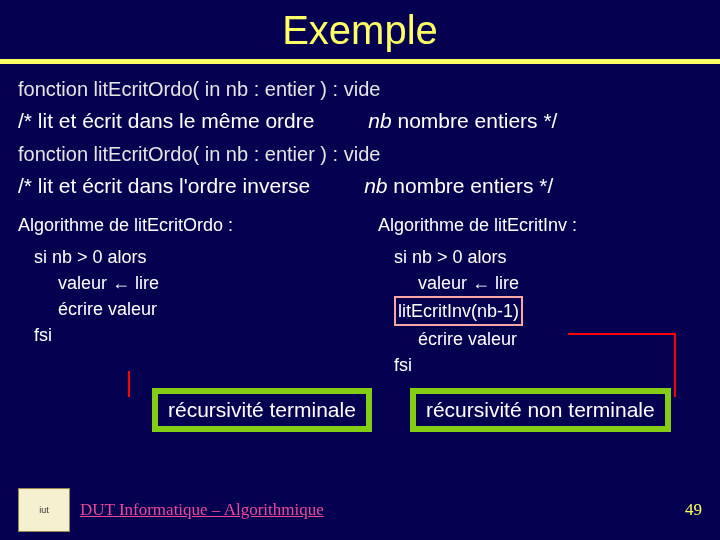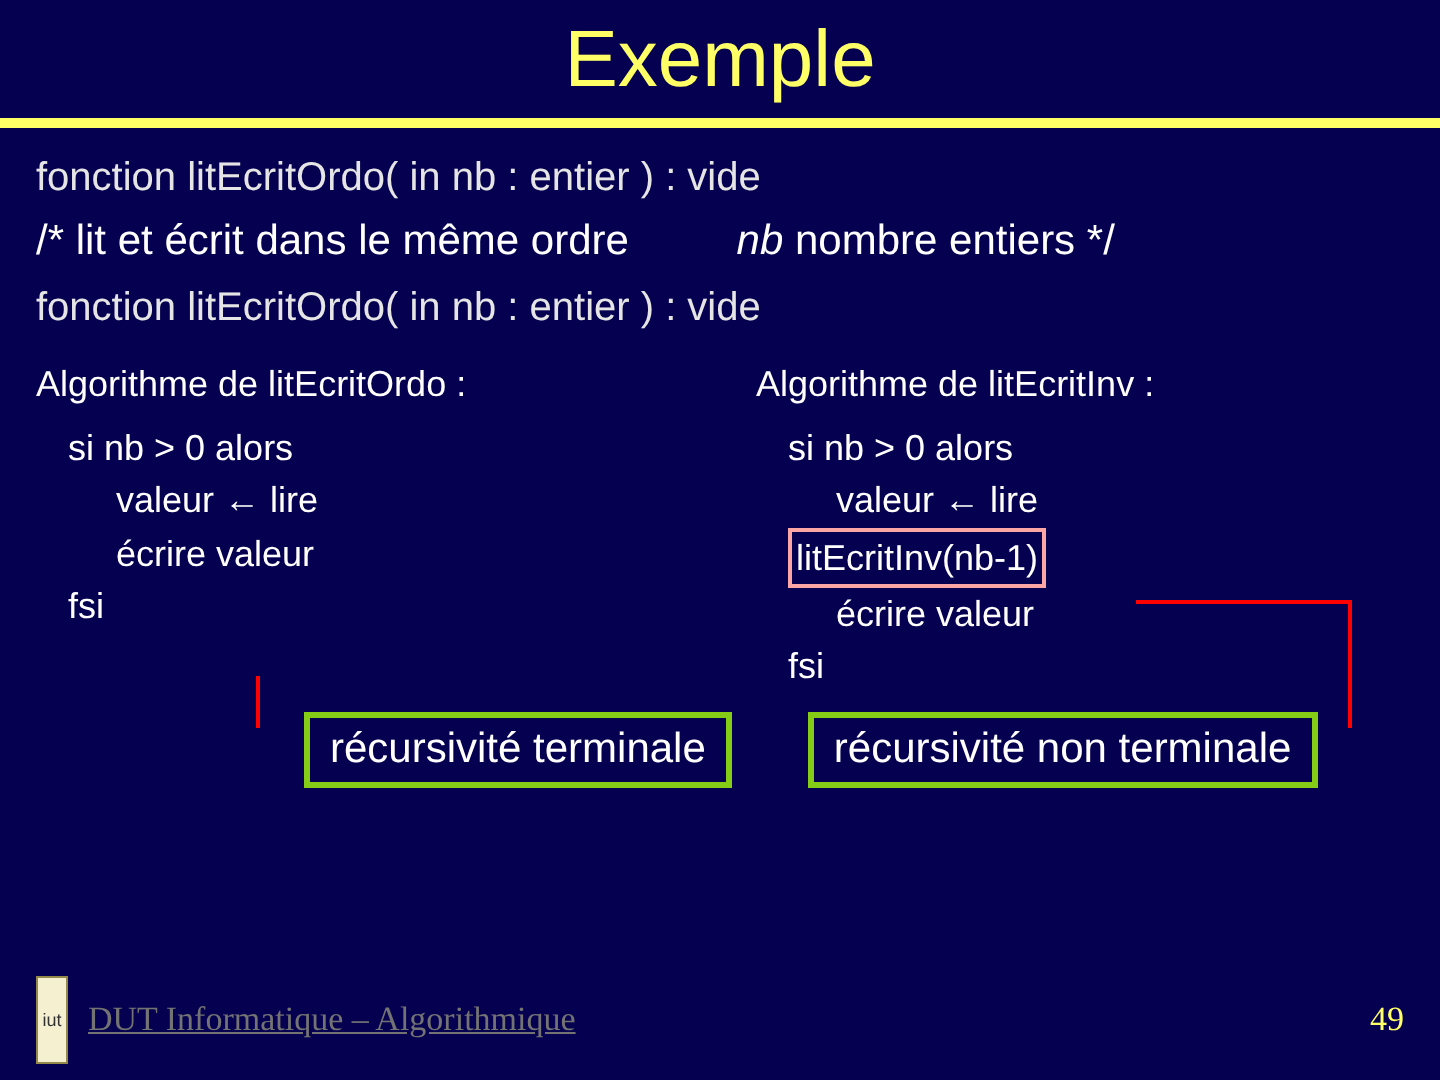--- a/index.html
+++ b/index.html
@@ -63,21 +63,21 @@
     display: inline-block;
     padding: 0 2px;
   }
   .labelbox-container {
     display: flex;
     margin-top: 10px;
     gap: 20px;
     padding: 0 14px;
   }
   .labelbox {
-    border: 3px solid #84cc16;
+    border: 6px solid #84cc16;
     font-size: 21px;
     padding: 4px 10px;
     color: #ffffff;
     white-space: nowrap;
   }
   .labelbox.left { margin-left: 120px; }
   .labelbox.right { margin-left: 18px; }
   .connector {
     position: absolute;
     background: #ff0000;
@@ -87,34 +87,34 @@
     bottom: 8px;
     left: 0;
     width: 100%;
     display: flex;
     align-items: center;
     justify-content: space-between;
     padding: 0 18px;
   }
   .footer-left { display: flex; align-items: center; gap: 10px; }
   .logo {
-    width: 16px;
+    width: 52px;
     height: 44px;
     background: #f5f0d0;
     border: 1px solid #94894a;
     display: flex;
     align-items: center;
     justify-content: center;
     font-size: 9px;
     color: #333;
   }
   .footer-text {
     font-family: "Times New Roman", serif;
     font-size: 17px;
-    color: #737373;
+    color: #ec4899;
     text-decoration: underline;
   }
   .pagenum {
     font-family: "Times New Roman", serif;
     font-size: 17px;
     color: #ffff66;
   }
 </style>
 </head>
 <body>
@@ -123,20 +123,23 @@
 <hr class="rule">
 
 <div class="content">
 
   <div class="line">fonction litEcritOrdo( in nb : entier ) : vide</div>
   <div class="desc">
     <span>/* </span><span>lit et écrit dans le même ordre </span><span class="nb">nb</span><span> nombre entiers </span><span>*/</span>
   </div>
 
   <div class="line">fonction litEcritOrdo( in nb : entier ) : vide</div>
+  <div class="desc">
+    <span>/* </span><span>lit et écrit dans l'ordre inverse </span><span class="nb">nb</span><span> nombre entiers </span><span>*/</span>
+  </div>
 
   <div class="cols">
     <div class="col">
       <div class="alghead">Algorithme de litEcritOrdo :</div>
       <div class="algbody">
         <div>si nb &gt; 0 alors</div>
         <div><span class="indent">valeur ← lire</span></div>
         <div><span class="indent">écrire valeur</span></div>
         <div>fsi</div>
       </div>

